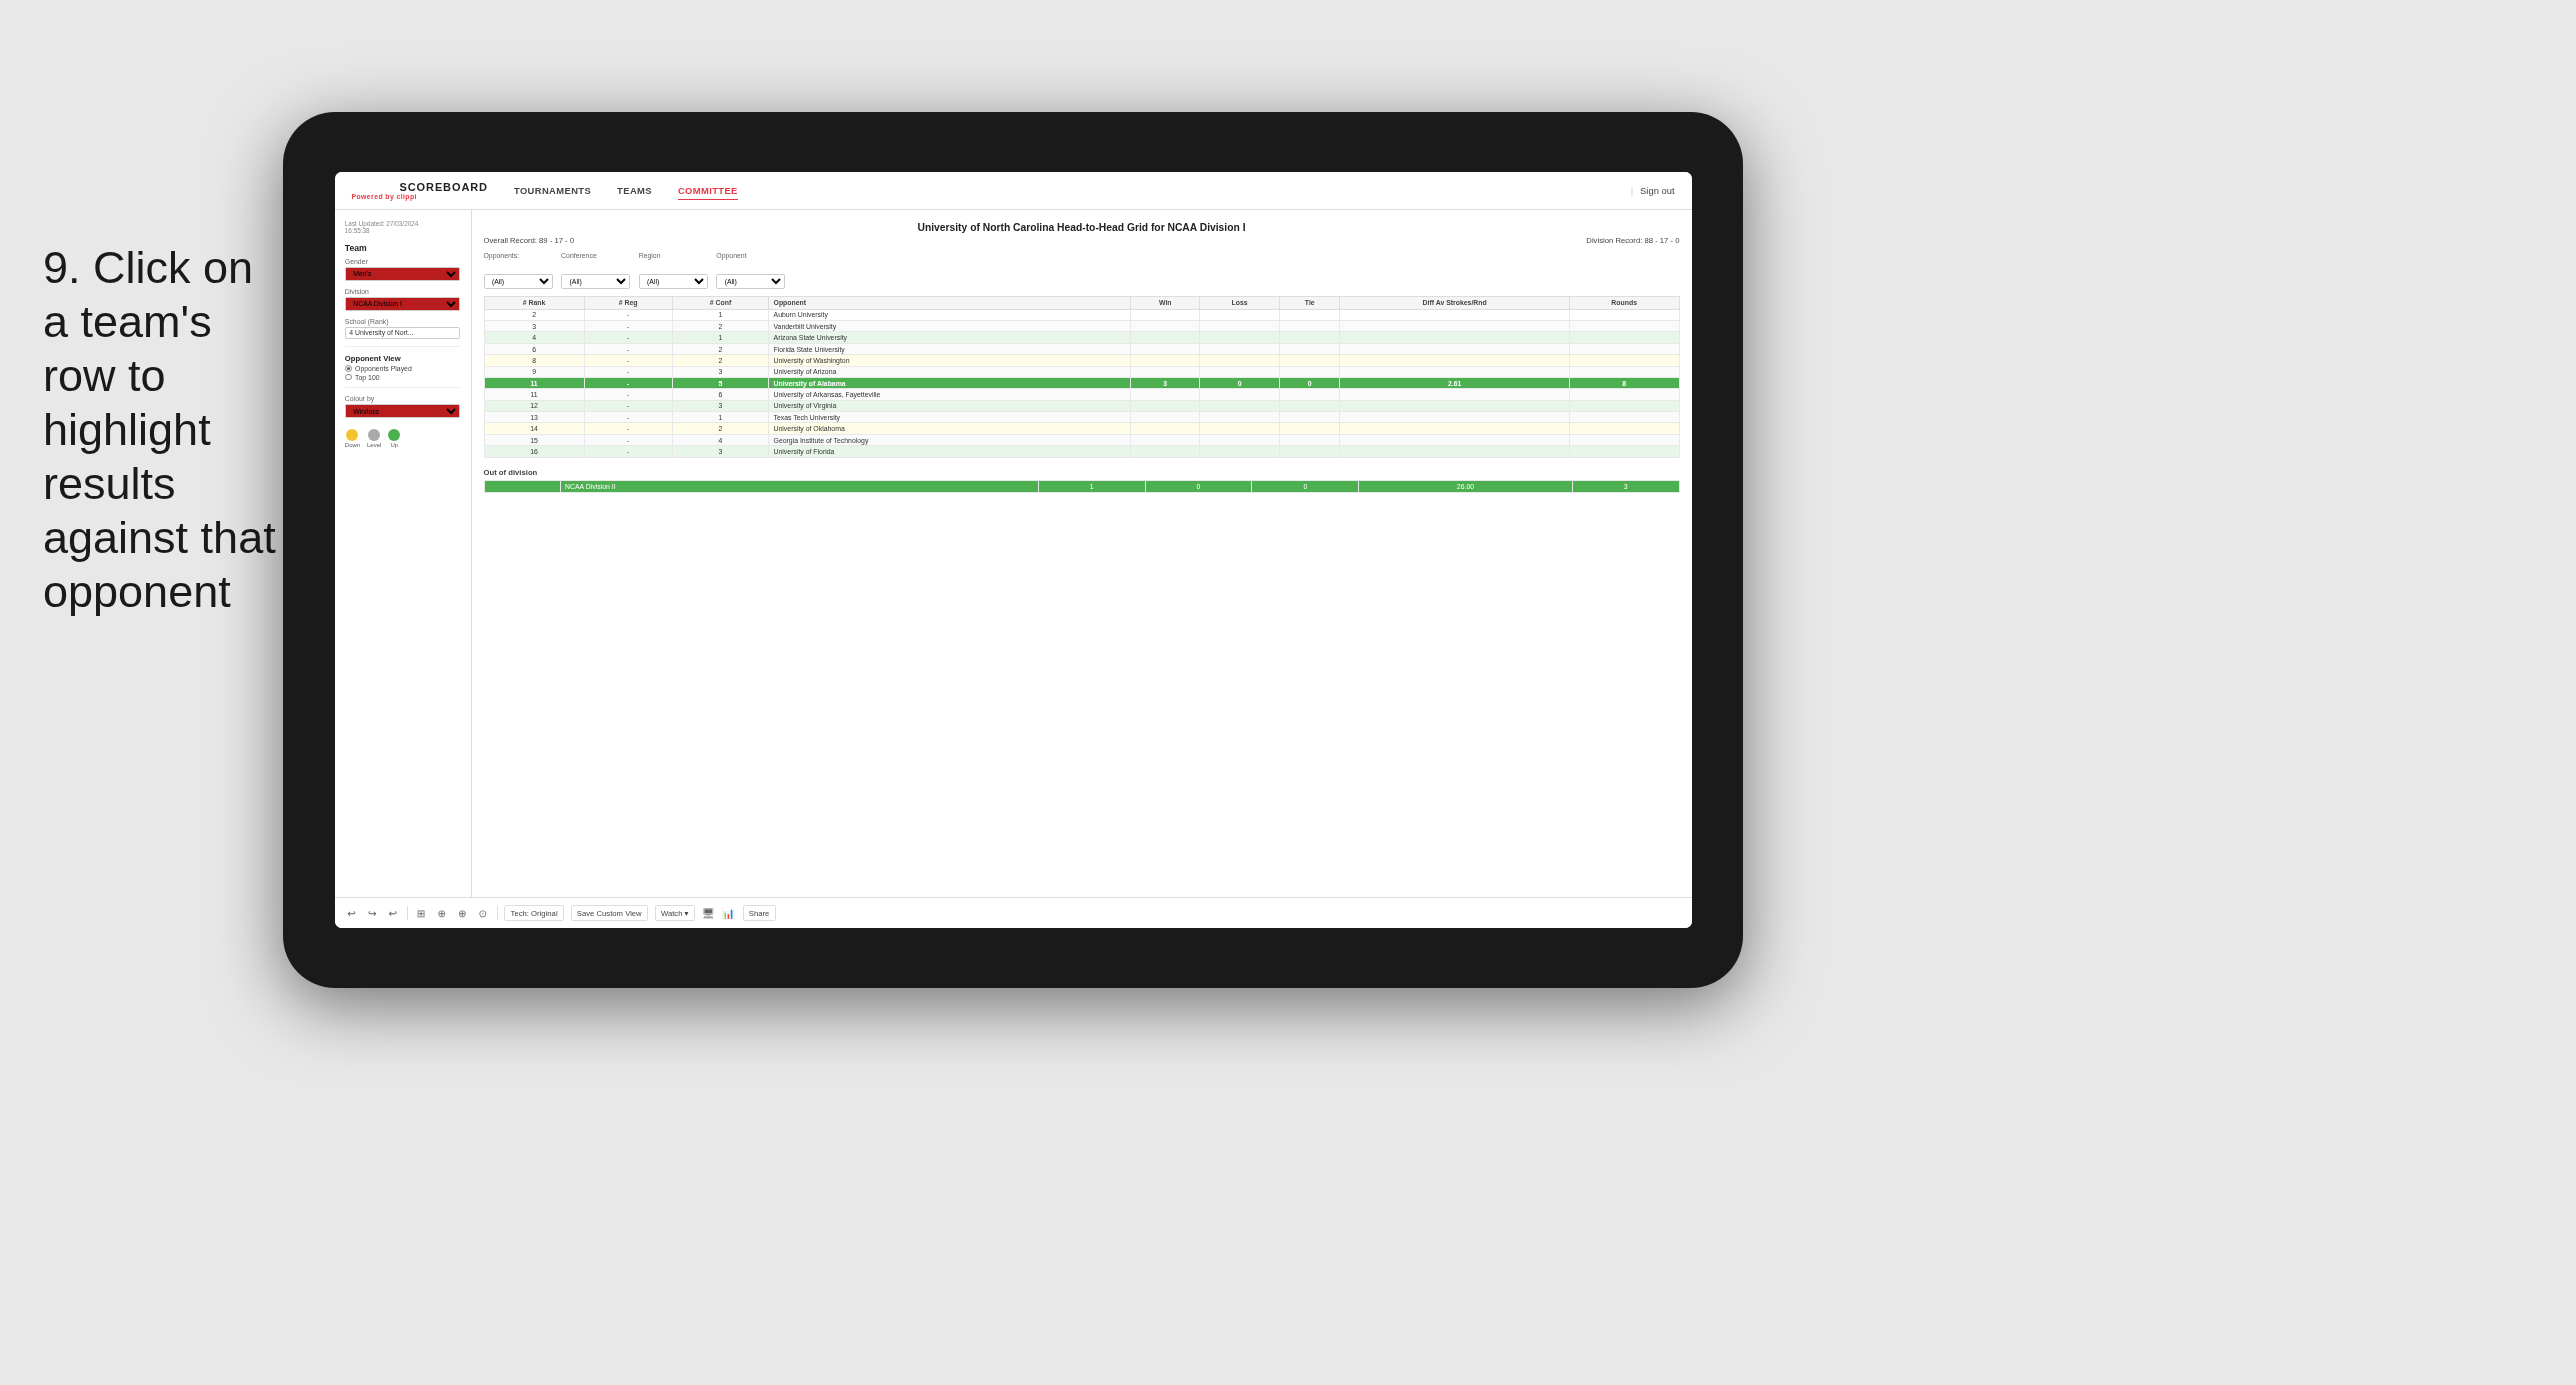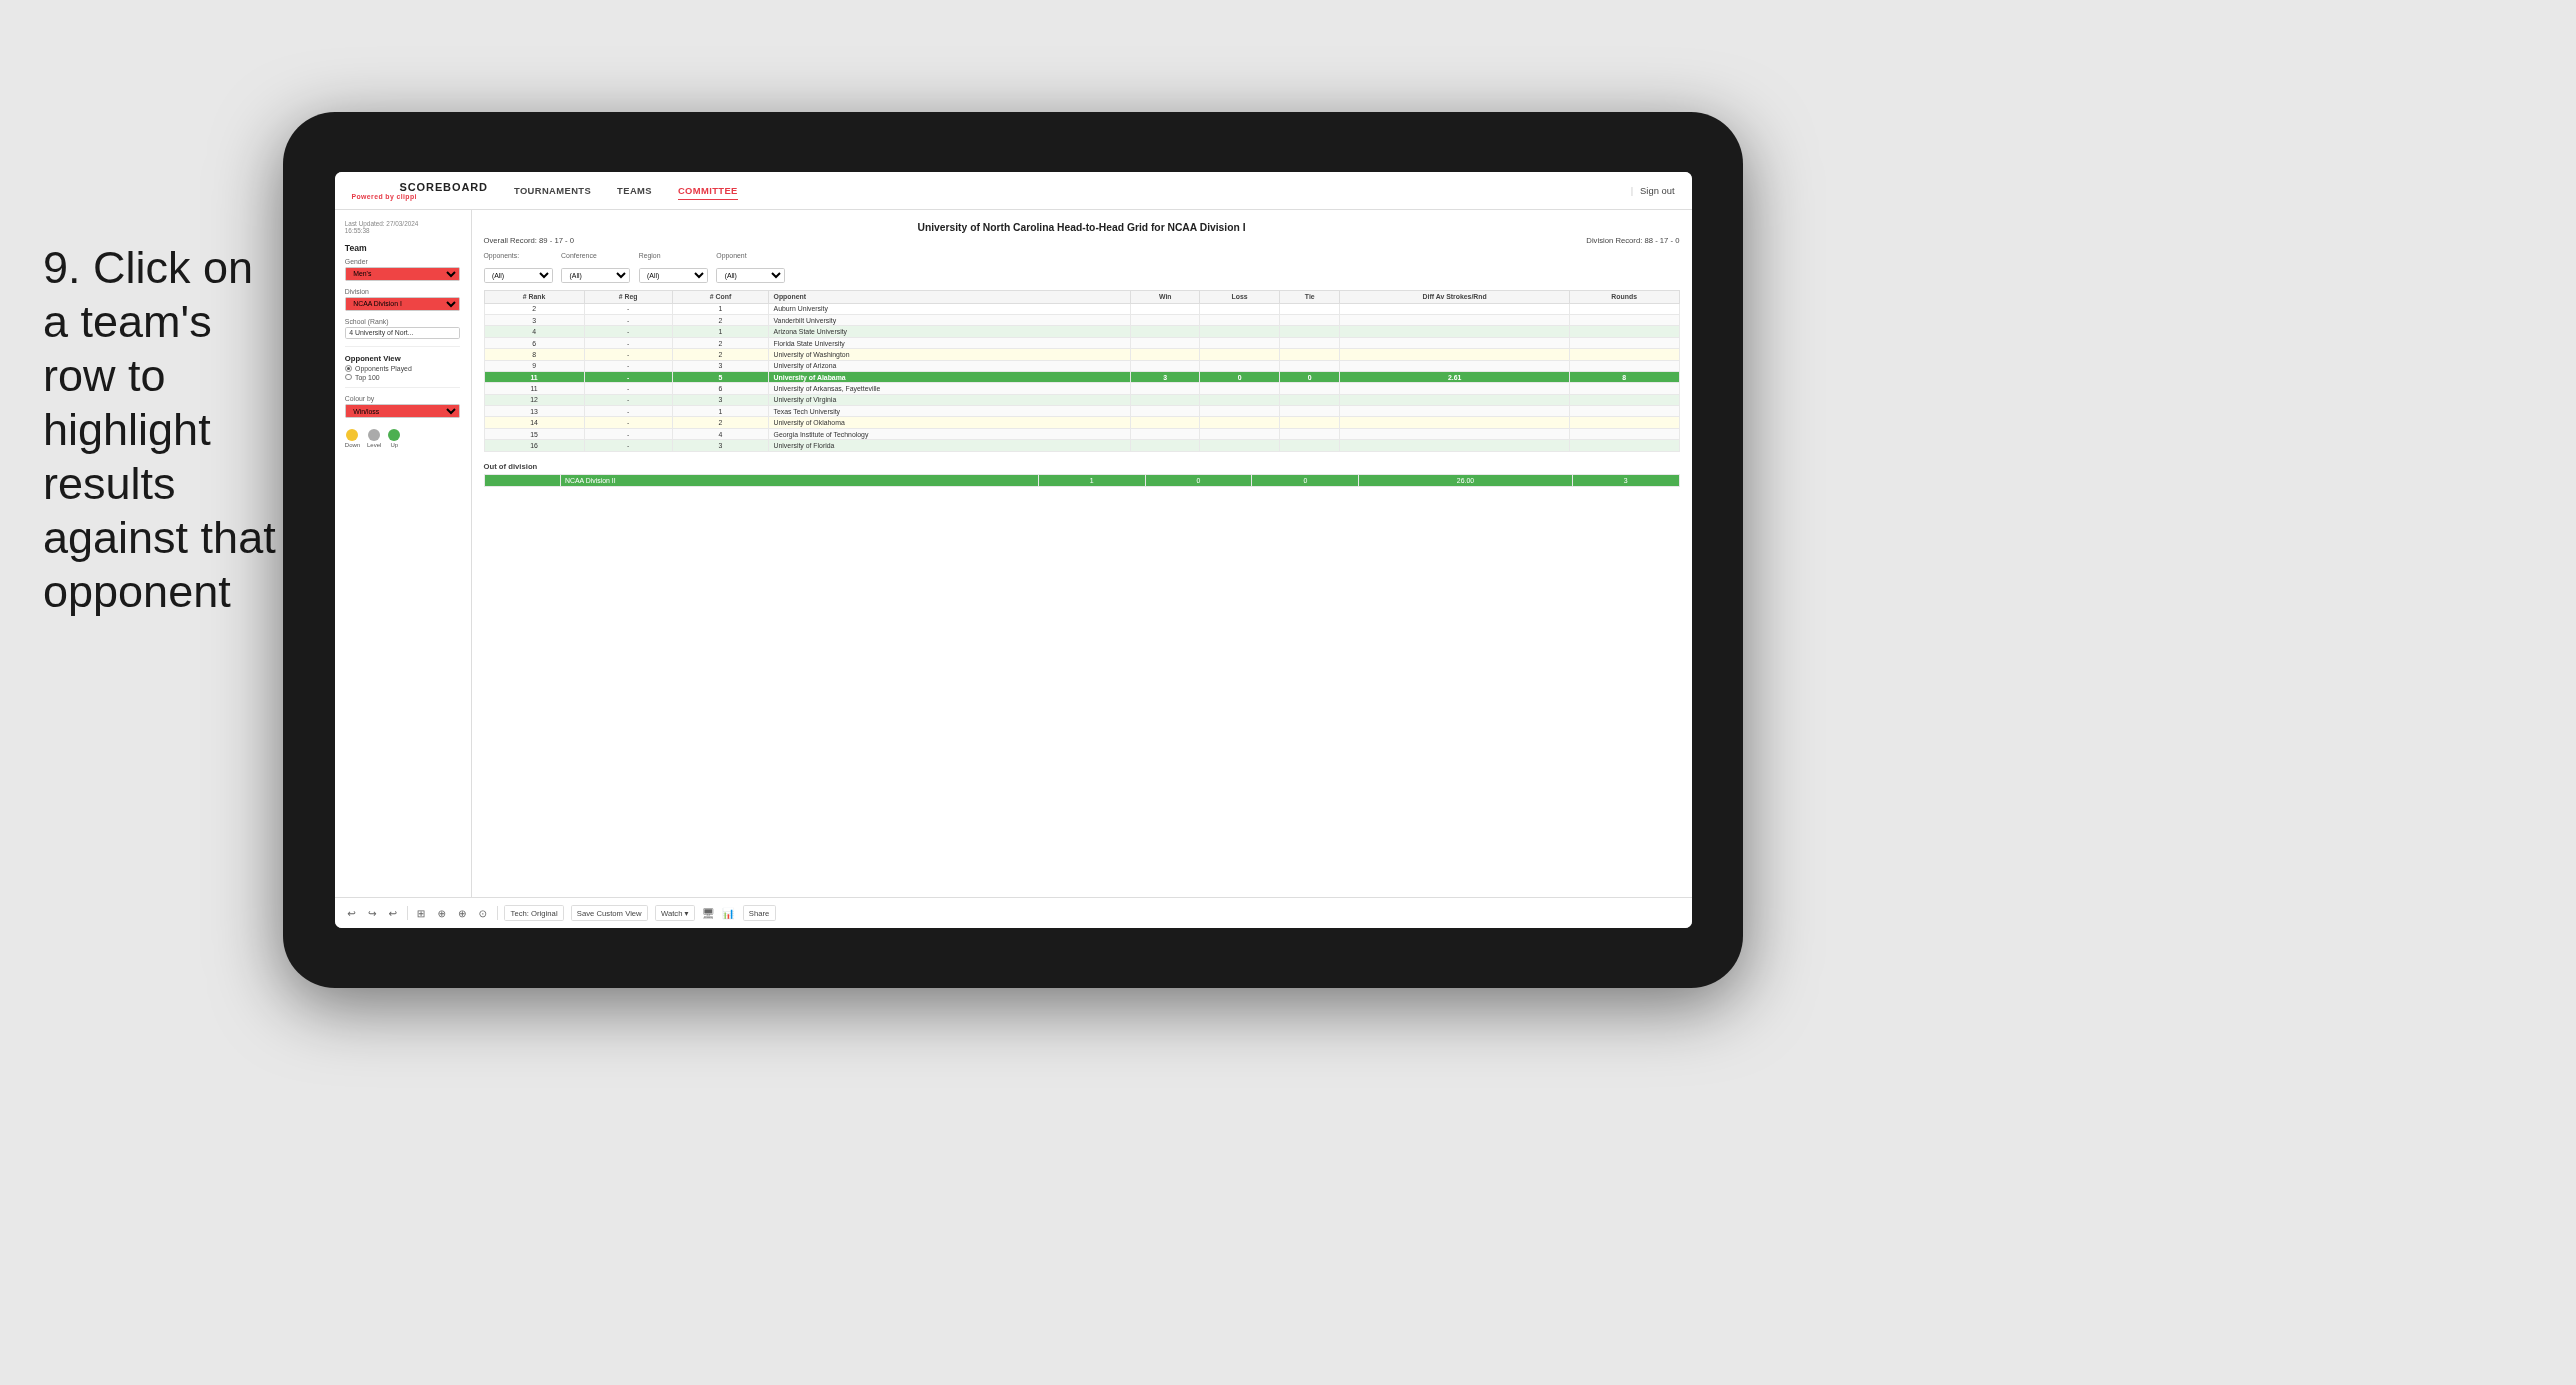--- a/index.html
+++ b/index.html
@@ -183,21 +183,21 @@
       margin-bottom: 1.7px;
     }
 
     .panel-select {
       width: 100%;
       font-size: 6.9px;
       padding: 1.7px 3.4px;
       border: 0.9px solid #ccc;
       border-radius: 1.7px;
       margin-bottom: 6.9px;
-      background: #ef4444;
+      background: #b91c1c;
     }
 
     .panel-text-input {
       width: 100%;
       font-size: 6.9px;
       padding: 1.7px 3.4px;
       border: 0.9px solid #ccc;
       border-radius: 1.7px;
       margin-bottom: 6.9px;
       color: #333;
@@ -306,21 +306,21 @@
     .filter-row {
       display: flex;
       gap: 8.6px;
       margin-bottom: 6.9px;
       align-items: center;
     }
 
     .filter-group {
       display: flex;
       flex-direction: column;
-      gap: 9px;
+      gap: 15px;
     }
 
     .filter-label {
       font-size: 6.9px;
       color: #666;
     }
 
     .filter-select {
       font-size: 6.9px;
       padding: 1.7px 13.7px 1.7px 3.4px;

